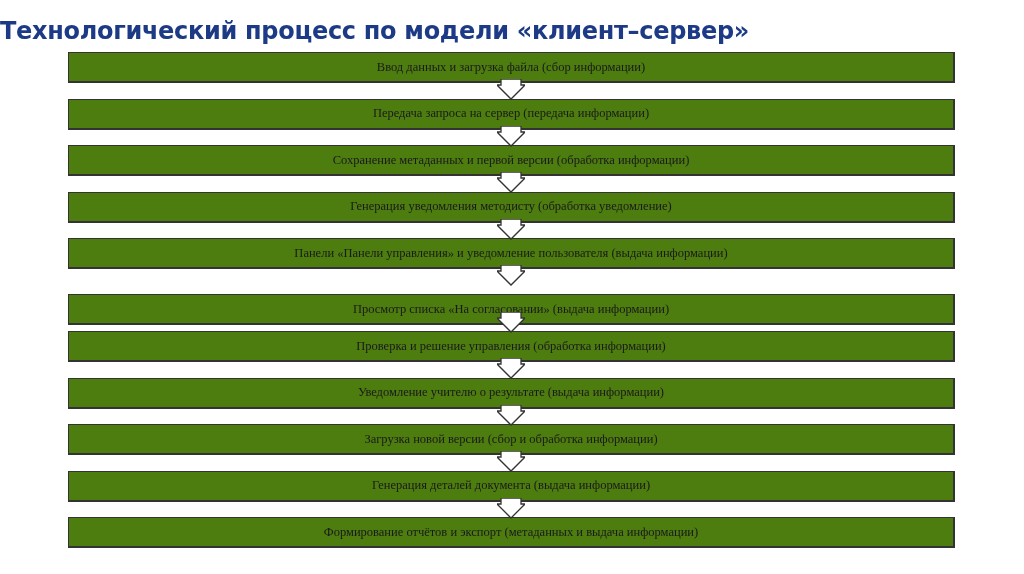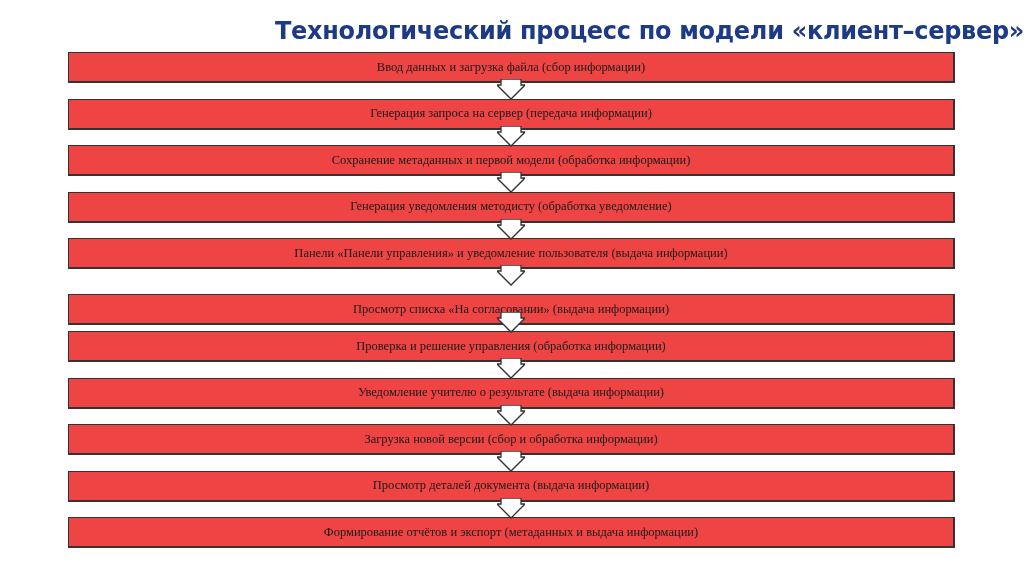--- a/index.html
+++ b/index.html
@@ -12,21 +12,21 @@
       height: 574px;
       position: relative;
       overflow: hidden;
       font-family: "Liberation Serif", serif;
     }
     .title {
       position: absolute;
       left: 0;
       width: 1024px;
       top: 14px;
-      text-align: right;
+      text-align: left;
       font-family: "DejaVu Sans", sans-serif;
       font-weight: bold;
       font-size: 24px;
       letter-spacing: -0.3px;
       color: #1c3a85;
       line-height: 34px;
       margin: 0;
     }
     .flow {
       position: absolute;
@@ -36,21 +36,21 @@
     }
     .step {
       position: absolute;
       left: 0;
       width: 887px;
       height: 31px;
       box-sizing: border-box;
       border: 1.6px solid #333333;
       border-bottom-width: 2px;
       border-right-width: 2px;
-      background: #ef4444;
+      background: #4d7c0f;
       display: flex;
       align-items: center;
       justify-content: center;
       font-size: 12.5px;
       color: #1a1a1a;
       z-index: 1;
     }
     .arrow {
       position: absolute;
       left: 429px;
@@ -71,30 +71,30 @@
   <div class="step" style="top:0px">
       <span>Ввод данных и загрузка файла (сбор информации)</span>
     </div>
   <div class="arrow" style="top:27px">
       <svg width="28" height="22" viewBox="0 0 28 22">
         <polygon points="4,0 4,6 0,6 14,20 28,6 24,6 24,0" fill="#fff" stroke="#333" stroke-width="1.3"></polygon>
       </svg>
     </div>
 
   <div class="step" style="top:46.5px">
-      <span>Генерация запроса на сервер (передача информации)</span>
+      <span>Передача запроса на сервер (передача информации)</span>
     </div>
   <div class="arrow" style="top:73.5px">
       <svg width="28" height="22" viewBox="0 0 28 22">
         <polygon points="4,0 4,6 0,6 14,20 28,6 24,6 24,0" fill="#fff" stroke="#333" stroke-width="1.3"></polygon>
       </svg>
     </div>
 
   <div class="step" style="top:93px">
-      <span>Сохранение метаданных и первой модели (обработка информации)</span>
+      <span>Сохранение метаданных и первой версии (обработка информации)</span>
     </div>
   <div class="arrow" style="top:120px">
       <svg width="28" height="22" viewBox="0 0 28 22">
         <polygon points="4,0 4,6 0,6 14,20 28,6 24,6 24,0" fill="#fff" stroke="#333" stroke-width="1.3"></polygon>
       </svg>
     </div>
 
   <div class="step" style="top:139.5px">
       <span>Генерация уведомления методисту (обработка уведомление)</span>
     </div>
@@ -143,21 +143,21 @@
   <div class="step" style="top:372px">
       <span>Загрузка новой версии (сбор и обработка информации)</span>
     </div>
   <div class="arrow" style="top:399px">
       <svg width="28" height="22" viewBox="0 0 28 22">
         <polygon points="4,0 4,6 0,6 14,20 28,6 24,6 24,0" fill="#fff" stroke="#333" stroke-width="1.3"></polygon>
       </svg>
     </div>
 
   <div class="step" style="top:418.5px">
-      <span>Просмотр деталей документа (выдача информации)</span>
+      <span>Генерация деталей документа (выдача информации)</span>
     </div>
   <div class="arrow" style="top:445.5px">
       <svg width="28" height="22" viewBox="0 0 28 22">
         <polygon points="4,0 4,6 0,6 14,20 28,6 24,6 24,0" fill="#fff" stroke="#333" stroke-width="1.3"></polygon>
       </svg>
     </div>
 
   <div class="step" style="top:465px">
       <span>Формирование отчётов и экспорт (метаданных и выдача информации)</span>
     </div>

